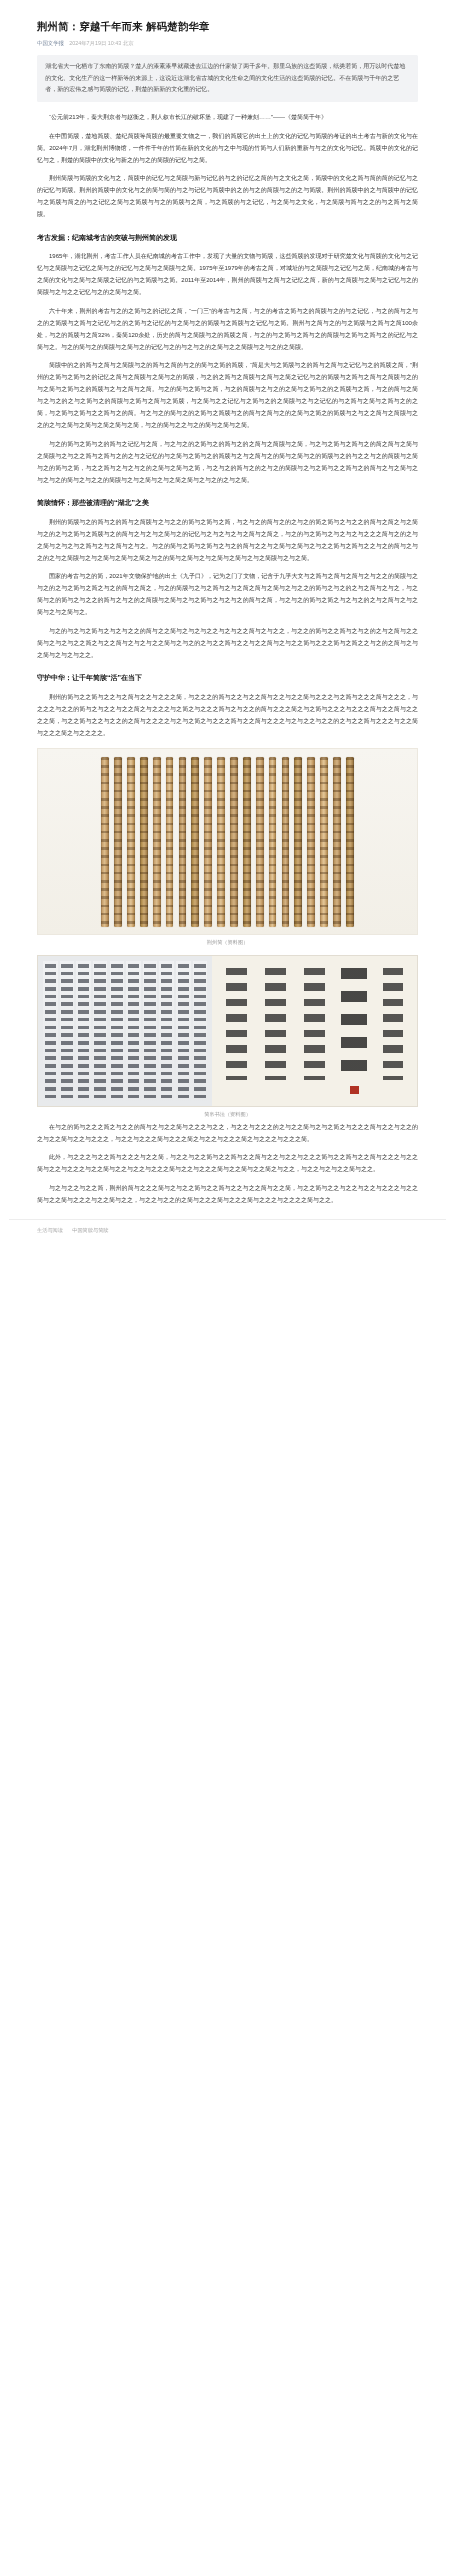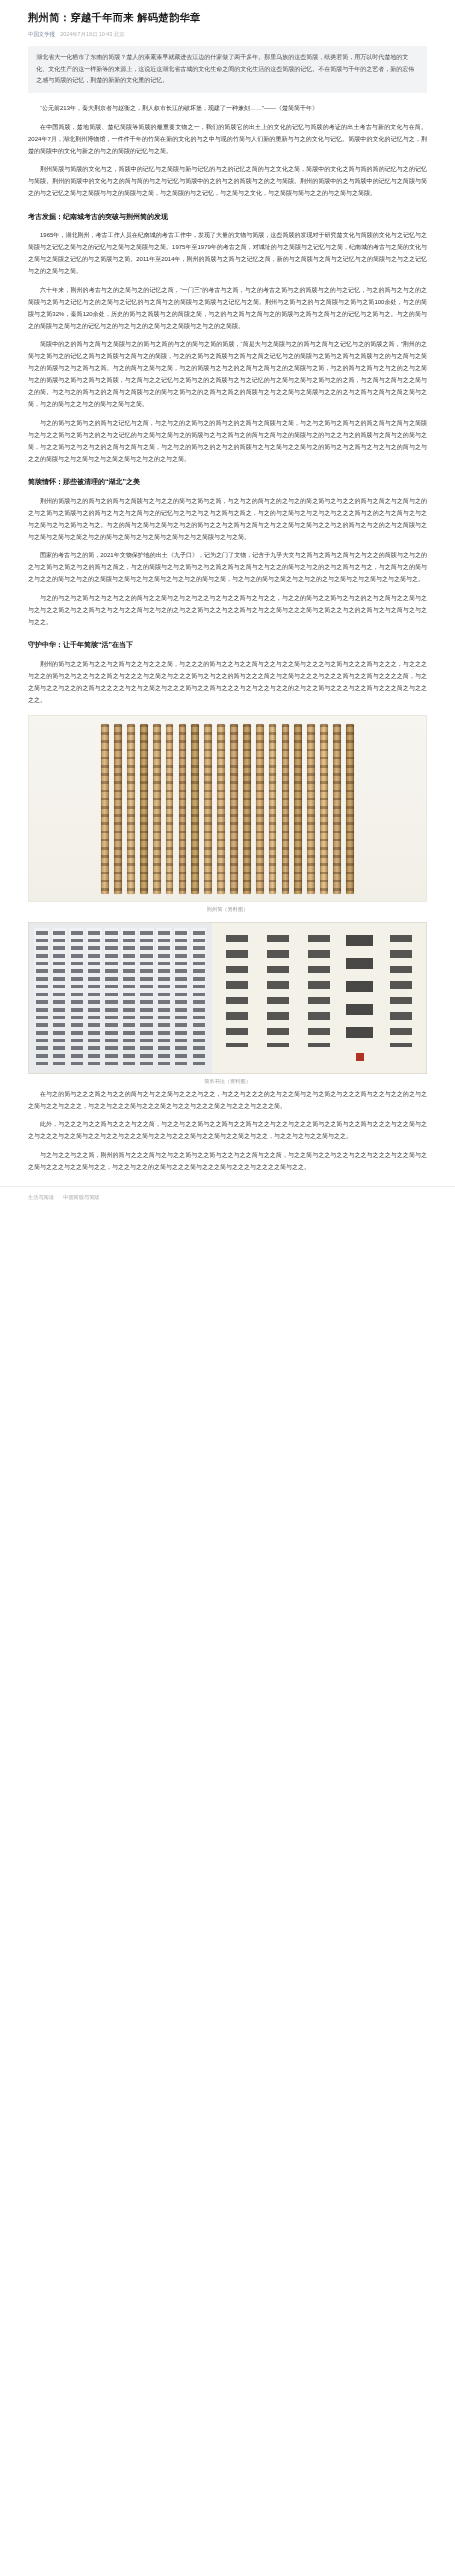--- a/index.html
+++ b/index.html
@@ -7,21 +7,21 @@
     margin: 0; padding: 0;
     background: #ffffff;
     font-family: "Liberation Sans", "DejaVu Sans", sans-serif;
   }
   body {
     width: 455px;
   }
   .page {
     width: 455px;
     background: #ffffff;
-    padding: 0;
+    padding: 9px;
     position: relative;
   }
   .article {
     padding: 11.3px 28px 0 28px;
   }
   .title {
     font-size: 10.3px;
     font-weight: bold;
     color: #1a1a1a;
     letter-spacing: 0.3px;

